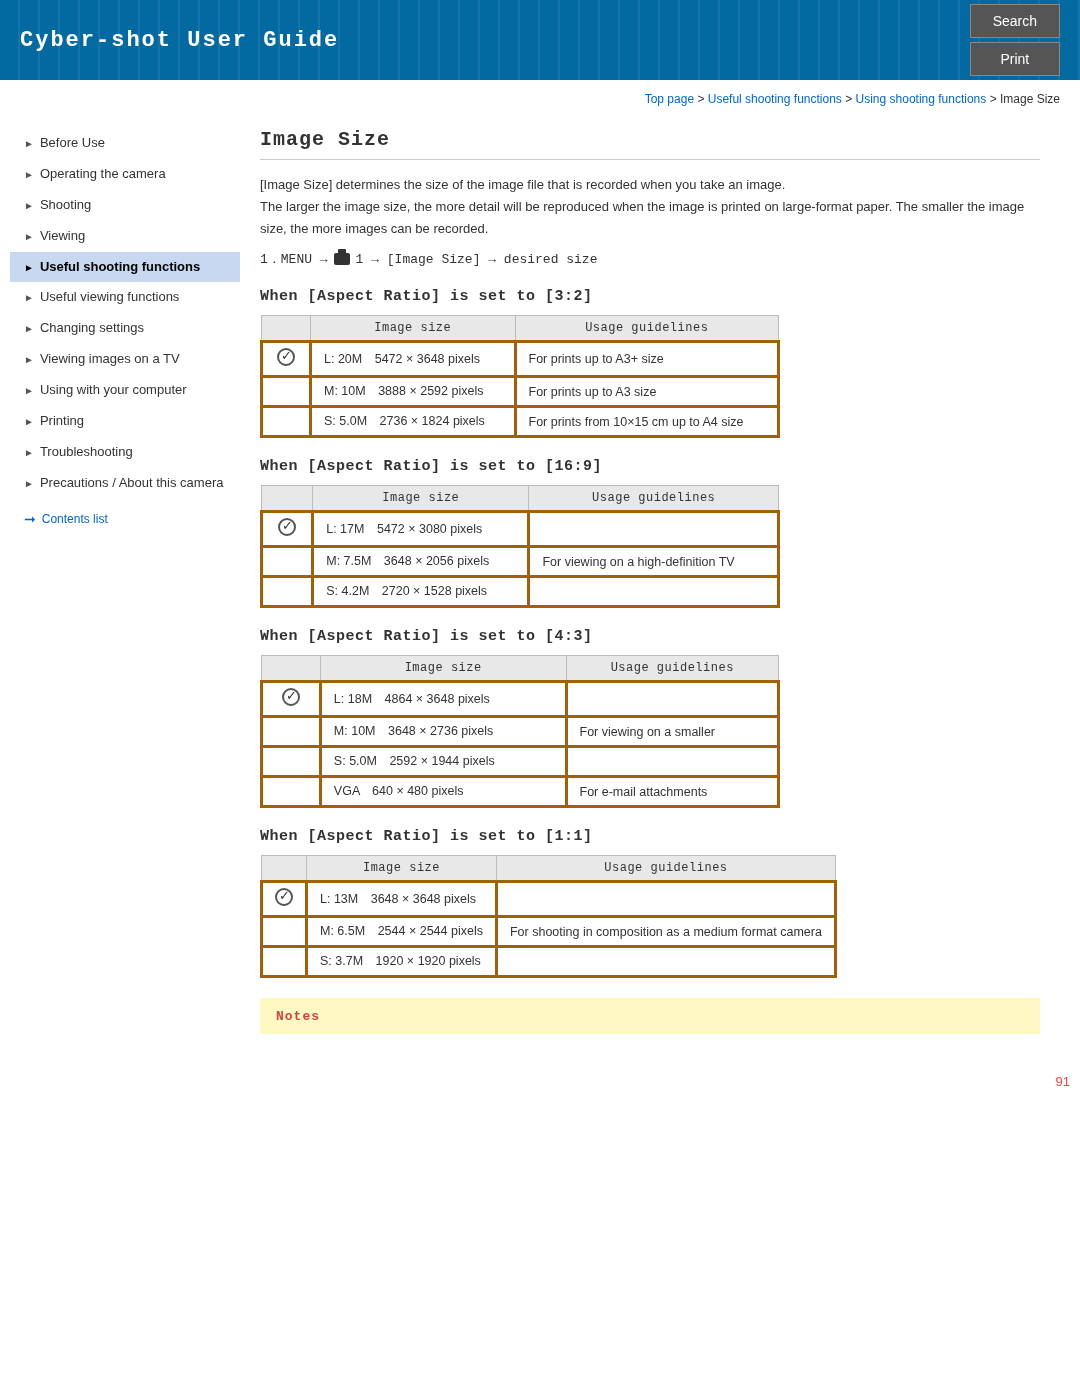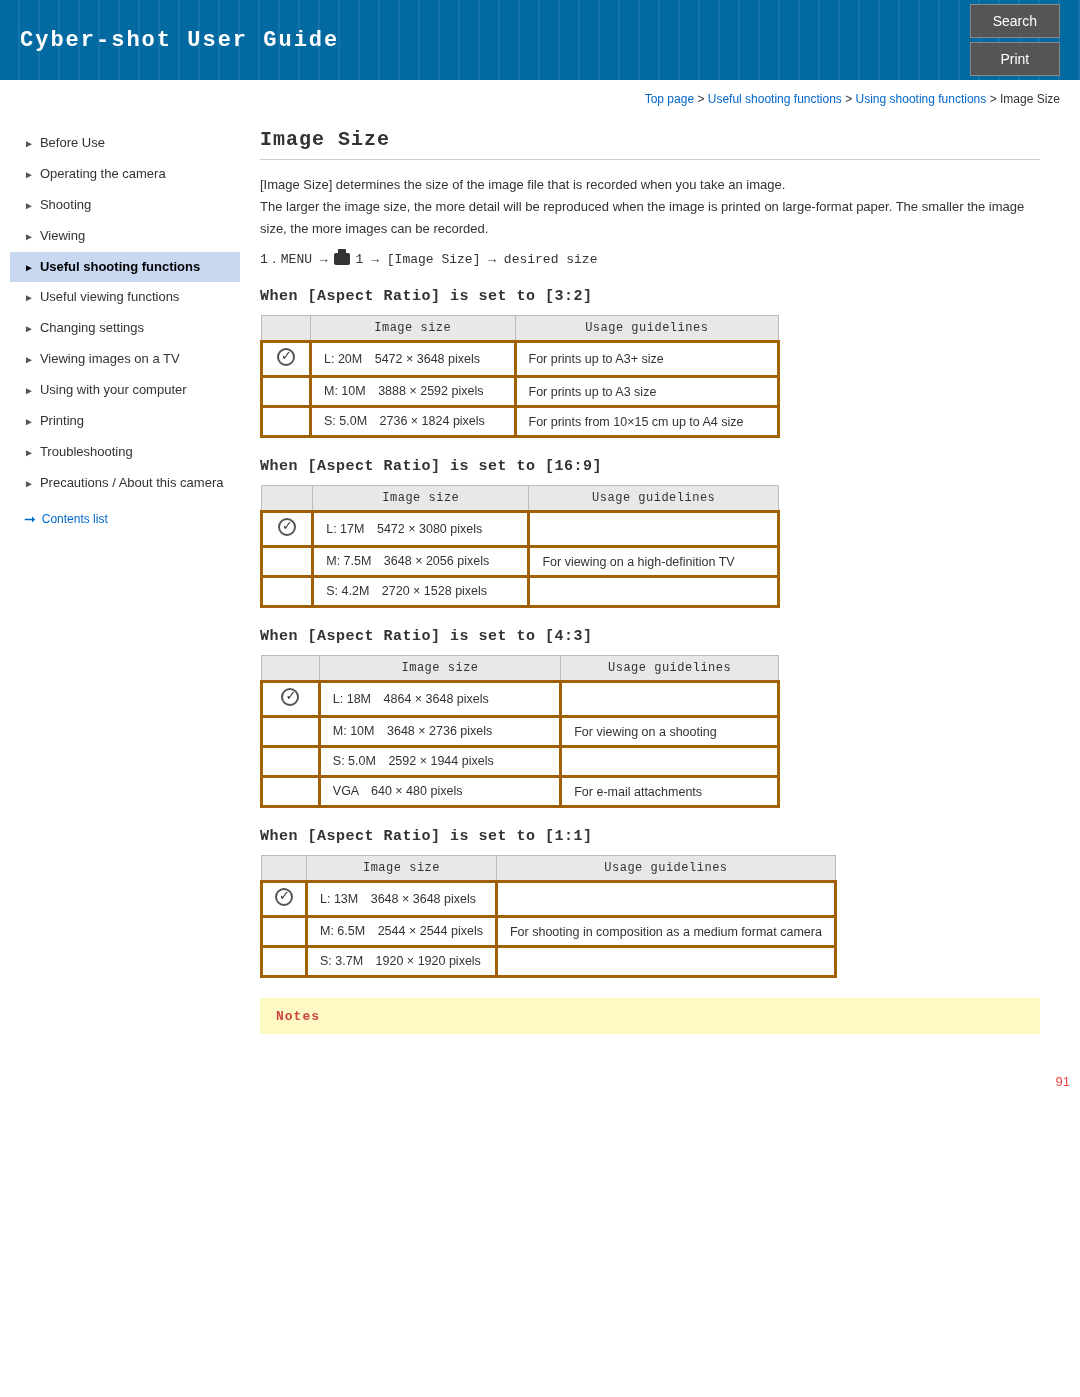--- a/index.html
+++ b/index.html
@@ -400,21 +400,21 @@
       </thead>
       <tbody>
         <tr>
           <td class="check-cell"><span class="check-mark"></span></td>
           <td>L: 18M　4864 × 3648 pixels</td>
           <td></td>
         </tr>
         <tr>
           <td class="check-cell"></td>
           <td>M: 10M　3648 × 2736 pixels</td>
-          <td>For viewing on a shooting</td>
+          <td>For viewing on a smaller</td>
         </tr>
         <tr>
           <td class="check-cell"></td>
           <td>S: 5.0M　2592 × 1944 pixels</td>
           <td></td>
         </tr>
         <tr>
           <td class="check-cell"></td>
           <td>VGA　640 × 480 pixels</td>
           <td>For e-mail attachments</td>

